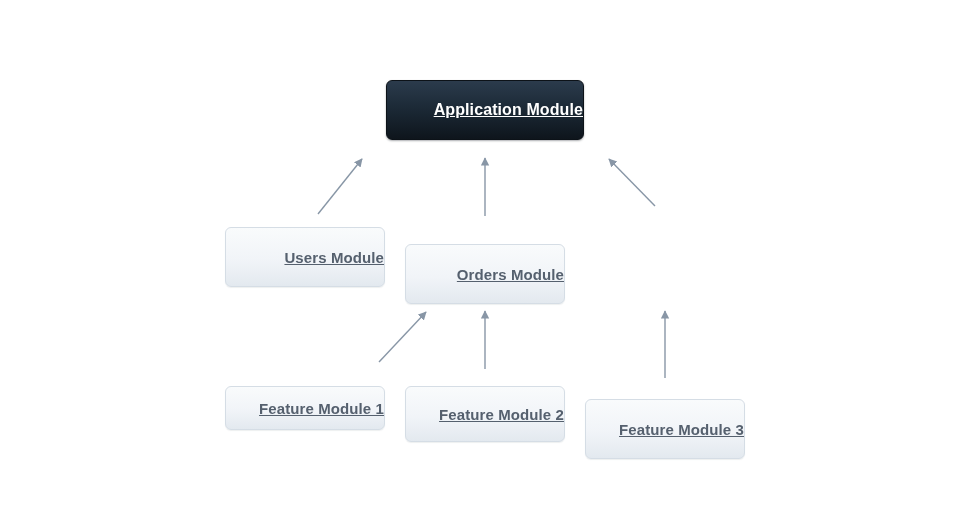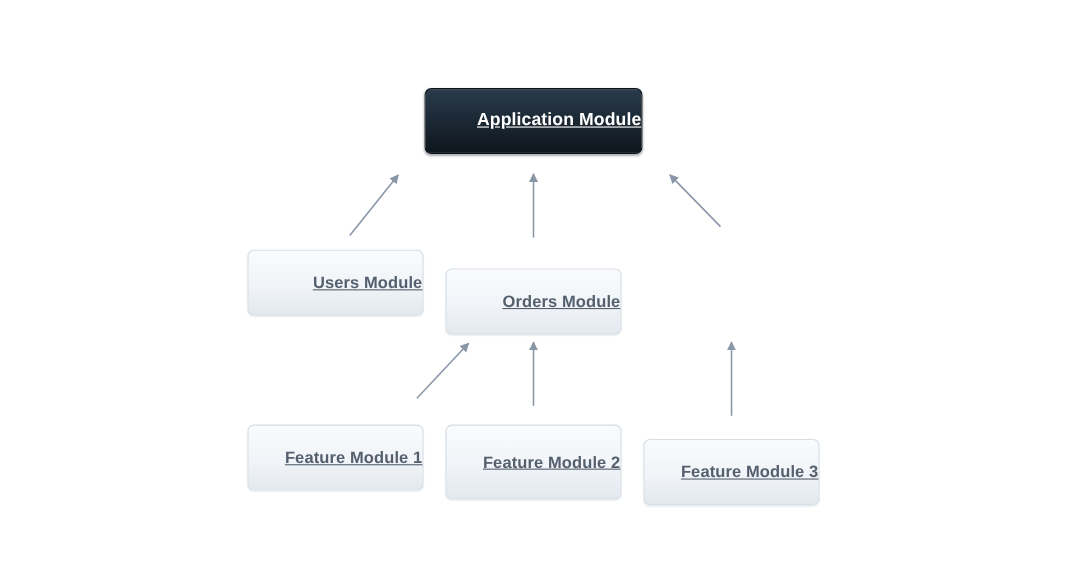--- a/index.html
+++ b/index.html
@@ -83,25 +83,25 @@
 
   <div class="node node-light" style="left: 225px; top: 227px; width: 160px; height: 60px;">
     <span>Users Module</span>
   </div>
 
   <div class="node node-light" style="left: 405px; top: 233px; width: 160px; height: 60px; margin-top: 11px;">
     <span>Orders Module</span>
   </div>
 
 
-  <div class="node node-light" style="left: 225px; top: 386px; width: 160px; height: 60px; padding-left: 16px;">
+  <div class="node node-light" style="left: 225px; top: 386px; width: 160px; height: 44px; padding-left: 16px;">
     <span>Feature Module 1</span>
   </div>
 
-  <div class="node node-light" style="left: 405px; top: 386px; width: 160px; height: 68px;">
+  <div class="node node-light" style="left: 405px; top: 386px; width: 160px; height: 56px;">
     <span>Feature Module 2</span>
   </div>
 
   <div class="node node-light" style="left: 585px; top: 399px; width: 160px; height: 60px;">
     <span>Feature Module 3</span>
   </div>
 
 </div>
 
 </body></html>

